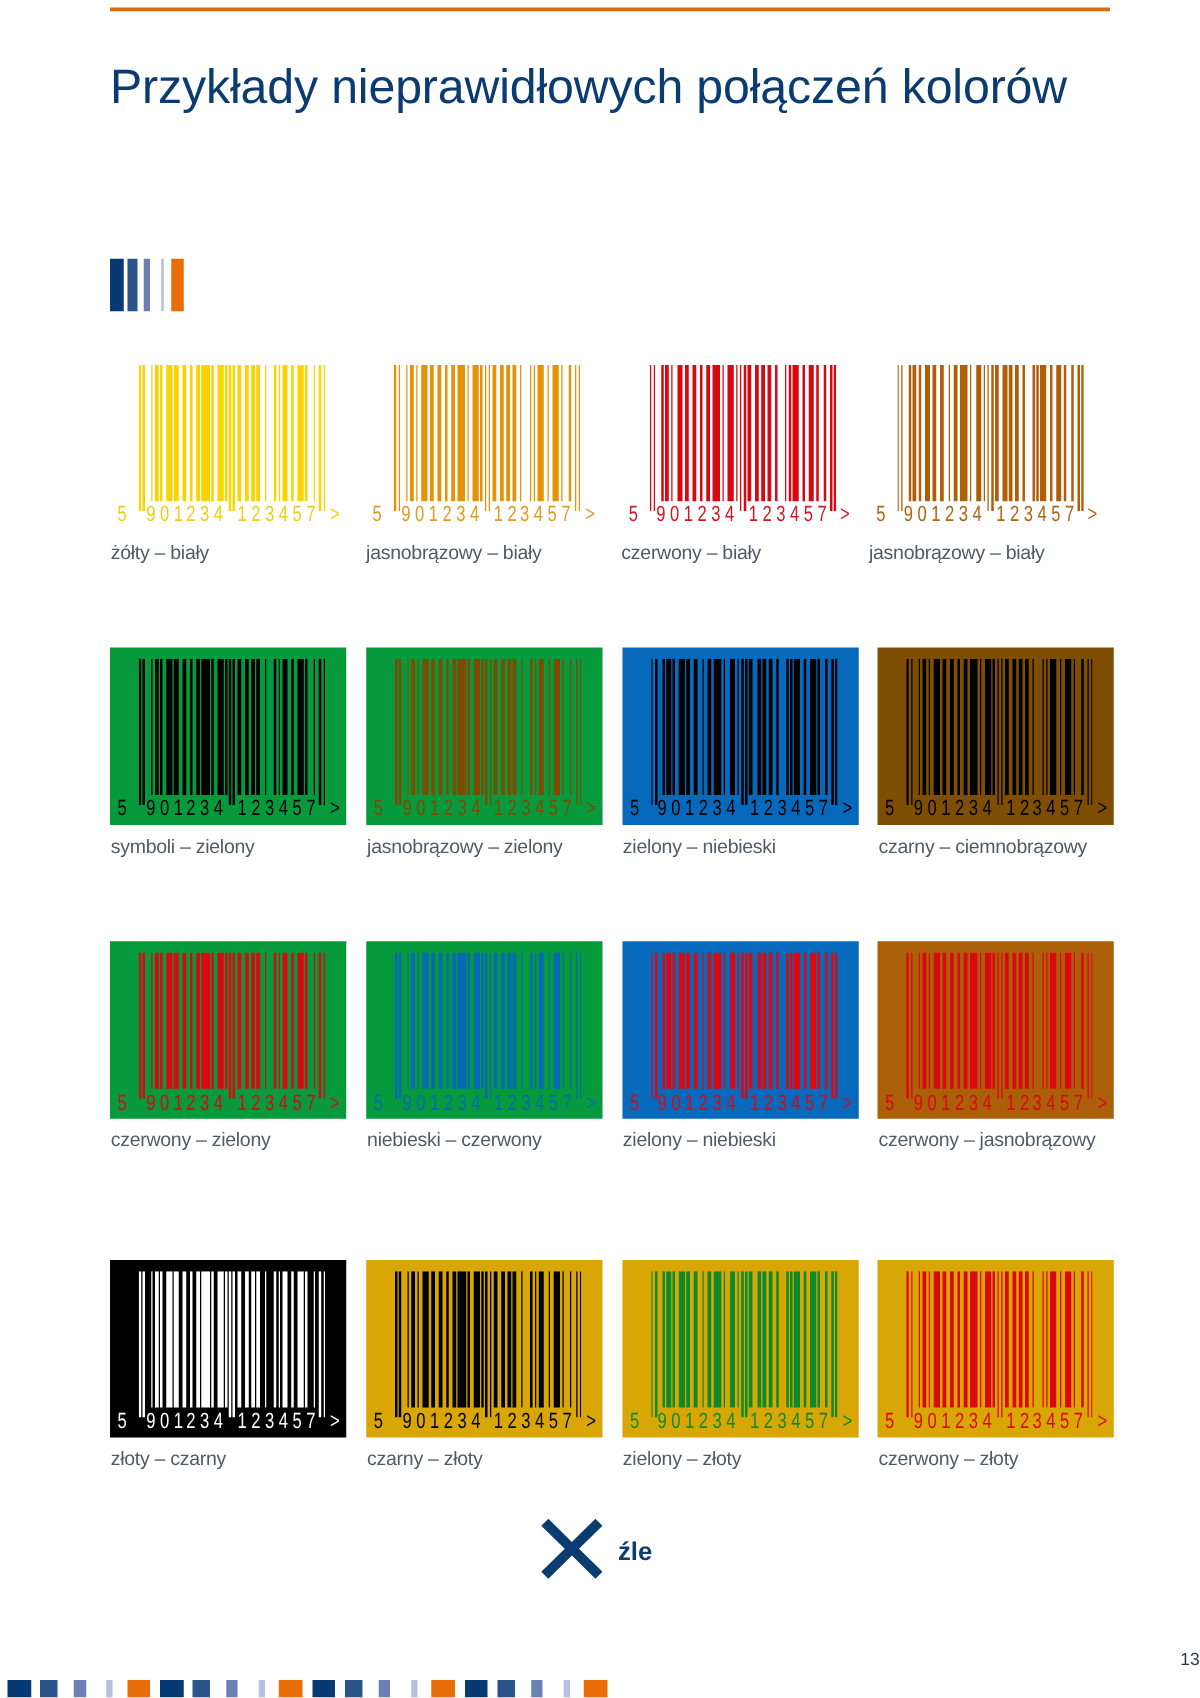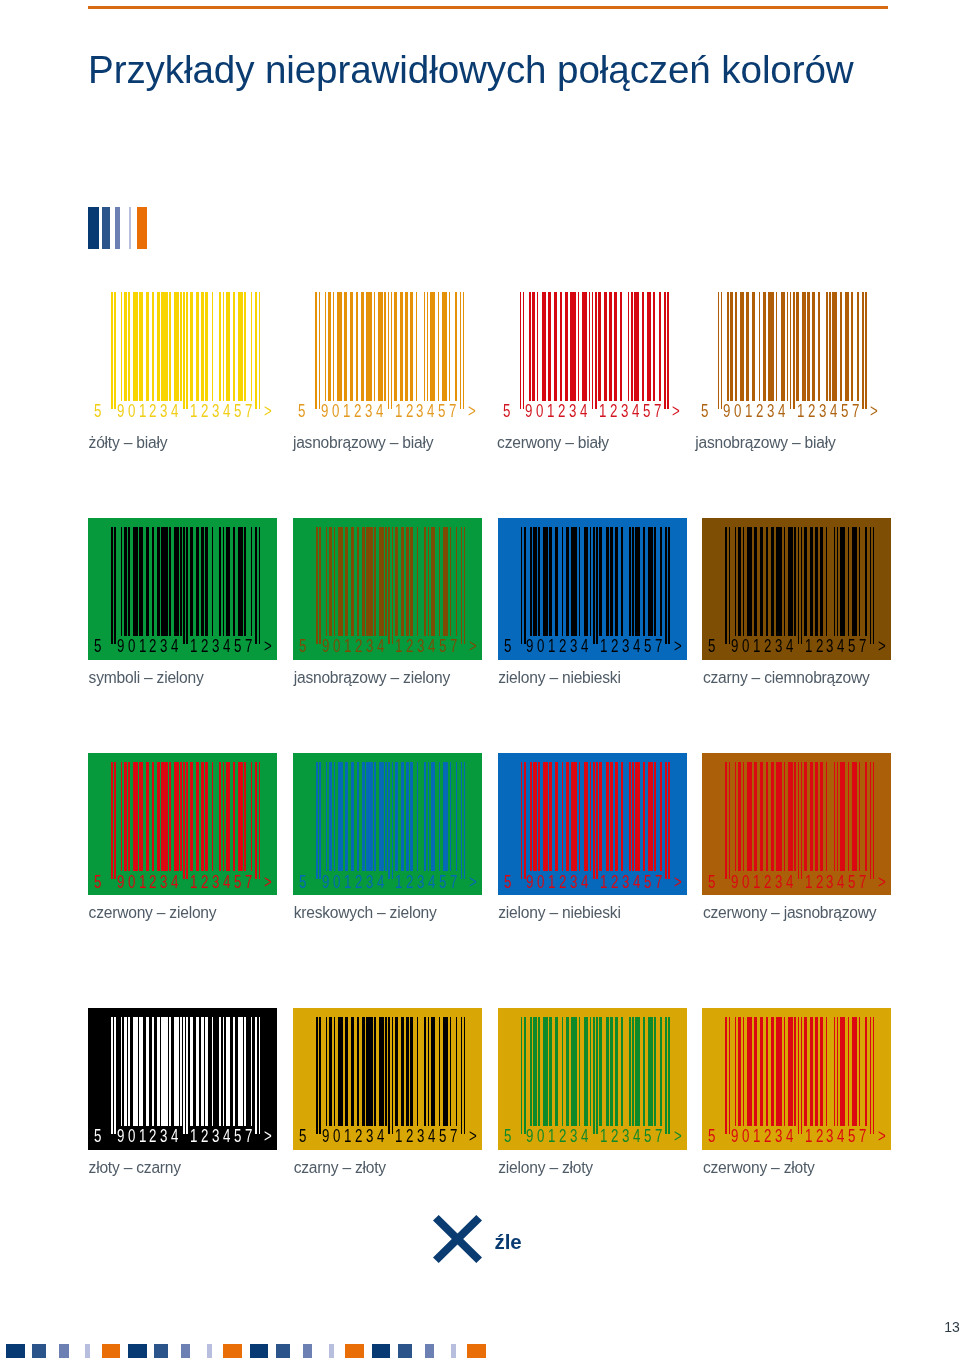--- a/index.html
+++ b/index.html
@@ -405,21 +405,21 @@
           <b style="left: 111.328px; width: 1.568px; height: 109.4px; background: rgb(6, 105, 181);"></b>
           <b style="left: 114.464px; width: 4.704px; height: 109.4px; background: rgb(6, 105, 181);"></b>
           <b style="left: 122.304px; width: 1.568px; height: 109.4px; background: rgb(6, 105, 181);"></b>
           <b style="left: 127.008px; width: 4.704px; height: 109.4px; background: rgb(6, 105, 181);"></b>
           <b style="left: 133.28px; width: 1.568px; height: 109.4px; background: rgb(6, 105, 181);"></b>
           <b style="left: 139.552px; width: 1.568px; height: 109.4px; background: rgb(6, 105, 181);"></b>
           <b style="left: 144.256px; width: 1.568px; height: 117.3px; background: rgb(6, 105, 181);"></b>
           <b style="left: 147.392px; width: 1.568px; height: 117.3px; background: rgb(6, 105, 181);"></b>
         </div>
         <div class="bctext" style="left: 0px; top: 120.3px; color: rgb(6, 105, 181); font-size: 17.6px; line-height: 17.6px;"><span style="position: absolute; left: 6px; top: 0px; transform: scaleX(0.755); transform-origin: left top;">5</span><span style="position: absolute; left: 28.554px; top: 0px; transform: scaleX(0.755); transform-origin: left top;">9</span><span style="position: absolute; left: 39.53px; top: 0px; transform: scaleX(0.755); transform-origin: left top;">0</span><span style="position: absolute; left: 50.506px; top: 0px; transform: scaleX(0.755); transform-origin: left top;">1</span><span style="position: absolute; left: 61.482px; top: 0px; transform: scaleX(0.755); transform-origin: left top;">2</span><span style="position: absolute; left: 72.458px; top: 0px; transform: scaleX(0.755); transform-origin: left top;">3</span><span style="position: absolute; left: 83.434px; top: 0px; transform: scaleX(0.755); transform-origin: left top;">4</span><span style="position: absolute; left: 102.25px; top: 0px; transform: scaleX(0.755); transform-origin: left top;">1</span><span style="position: absolute; left: 113.226px; top: 0px; transform: scaleX(0.755); transform-origin: left top;">2</span><span style="position: absolute; left: 124.202px; top: 0px; transform: scaleX(0.755); transform-origin: left top;">3</span><span style="position: absolute; left: 135.178px; top: 0px; transform: scaleX(0.755); transform-origin: left top;">4</span><span style="position: absolute; left: 146.154px; top: 0px; transform: scaleX(0.755); transform-origin: left top;">5</span><span style="position: absolute; left: 157.13px; top: 0px; transform: scaleX(0.755); transform-origin: left top;">7</span><span style="position: absolute; left: 175.86px; top: 0px; transform: scaleX(0.755); transform-origin: left top;">&gt;</span></div>
-        <div class="caption" style="left: 0.6px; top: 152px;">kreskowych – zielony</div>
+        <div class="caption" style="left: 0.6px; top: 152px;">niebieski – czerwony</div>
       </div>
       <div class="cell" style="left: 497.7px; top: 753.3px; width: 188.9px;">
         <div class="bcbox" style="width: 188.9px; height: 141.5px; background: rgb(6, 105, 188);"></div>
         <div class="bars" style="left: 23.2px; top: 8.7px; width: 148.96px; height: 117.3px;">
           <b style="left: 0px; width: 1.568px; height: 117.3px; background: rgb(219, 8, 18);"></b>
           <b style="left: 3.136px; width: 1.568px; height: 117.3px; background: rgb(219, 8, 18);"></b>
           <b style="left: 9.408px; width: 1.568px; height: 109.4px; background: rgb(219, 8, 18);"></b>
           <b style="left: 12.544px; width: 3.136px; height: 109.4px; background: rgb(219, 8, 18);"></b>
           <b style="left: 17.248px; width: 1.568px; height: 109.4px; background: rgb(219, 8, 18);"></b>
           <b style="left: 21.952px; width: 4.704px; height: 109.4px; background: rgb(219, 8, 18);"></b>

